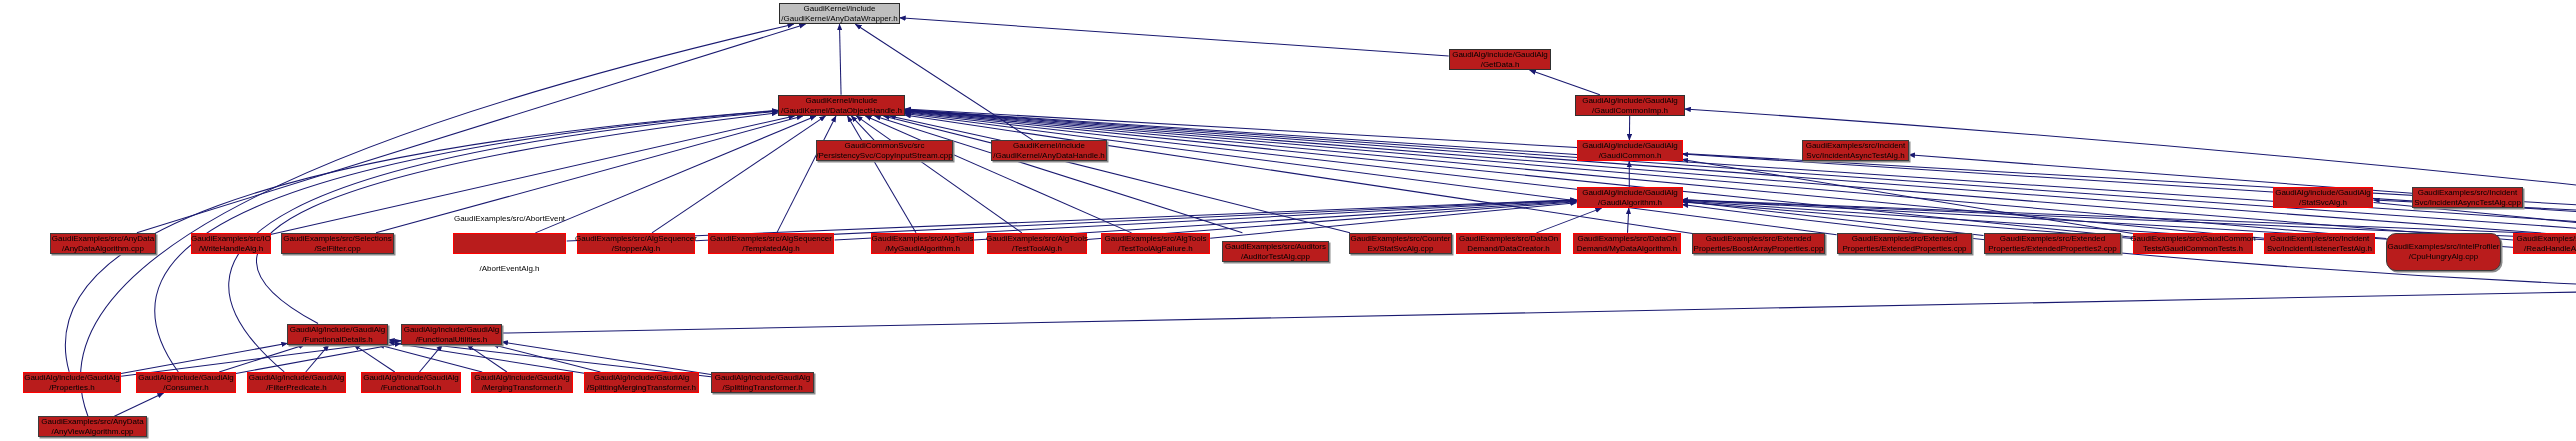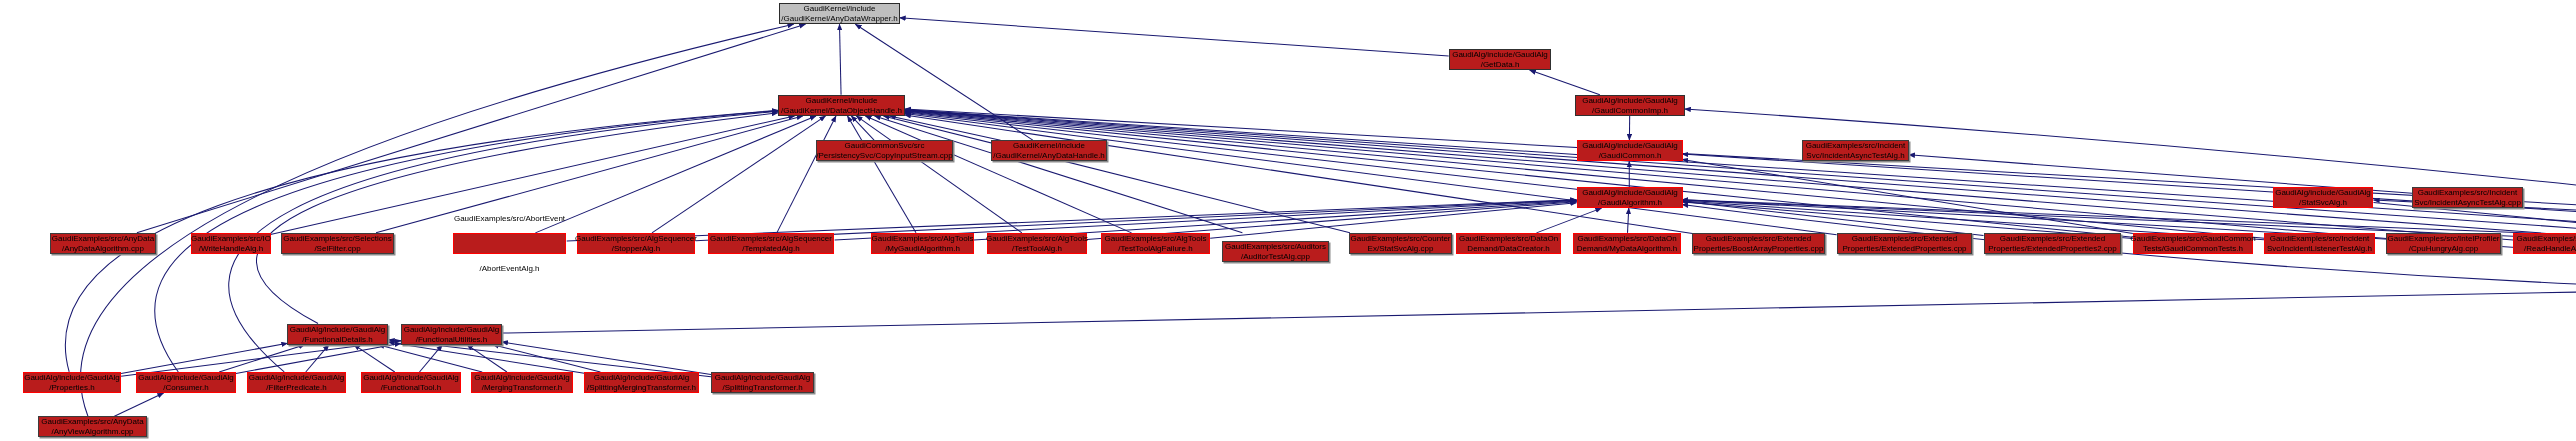--- a/index.html
+++ b/index.html
@@ -235,21 +235,21 @@
         <span>Properties/ExtendedProperties2.cpp</span>
       </div>
       <div class="node s-red" style="left: 2133px; top: 233px; width: 120px; height: 21px;">
         <span>GaudiExamples/src/GaudiCommon</span>
         <span>Tests/GaudiCommonTests.h</span>
       </div>
       <div class="node s-red" style="left: 2264px; top: 233px; width: 111px; height: 21px;">
         <span>GaudiExamples/src/Incident</span>
         <span>Svc/IncidentListenerTestAlg.h</span>
       </div>
-      <div class="node s-shadow" style="left: 2386px; top: 233px; width: 115px; height: 21px;">
+      <div class="node s-shadow" style="left: 2386px; top: 233px; width: 115px; height: 38px; border-radius: 10px;">
         <span>GaudiExamples/src/IntelProfiler</span>
         <span>/CpuHungryAlg.cpp</span>
       </div>
       <div class="node s-red" style="left: 2513px; top: 233px; width: 87px; height: 21px;">
         <span>GaudiExamples/src/IO</span>
         <span>/ReadHandleAlg.h</span>
       </div>
       <div class="node s-shadow" style="left: 287px; top: 324px; width: 101px; height: 21px;">
         <span>GaudiAlg/include/GaudiAlg</span>
         <span>/FunctionalDetails.h</span>

